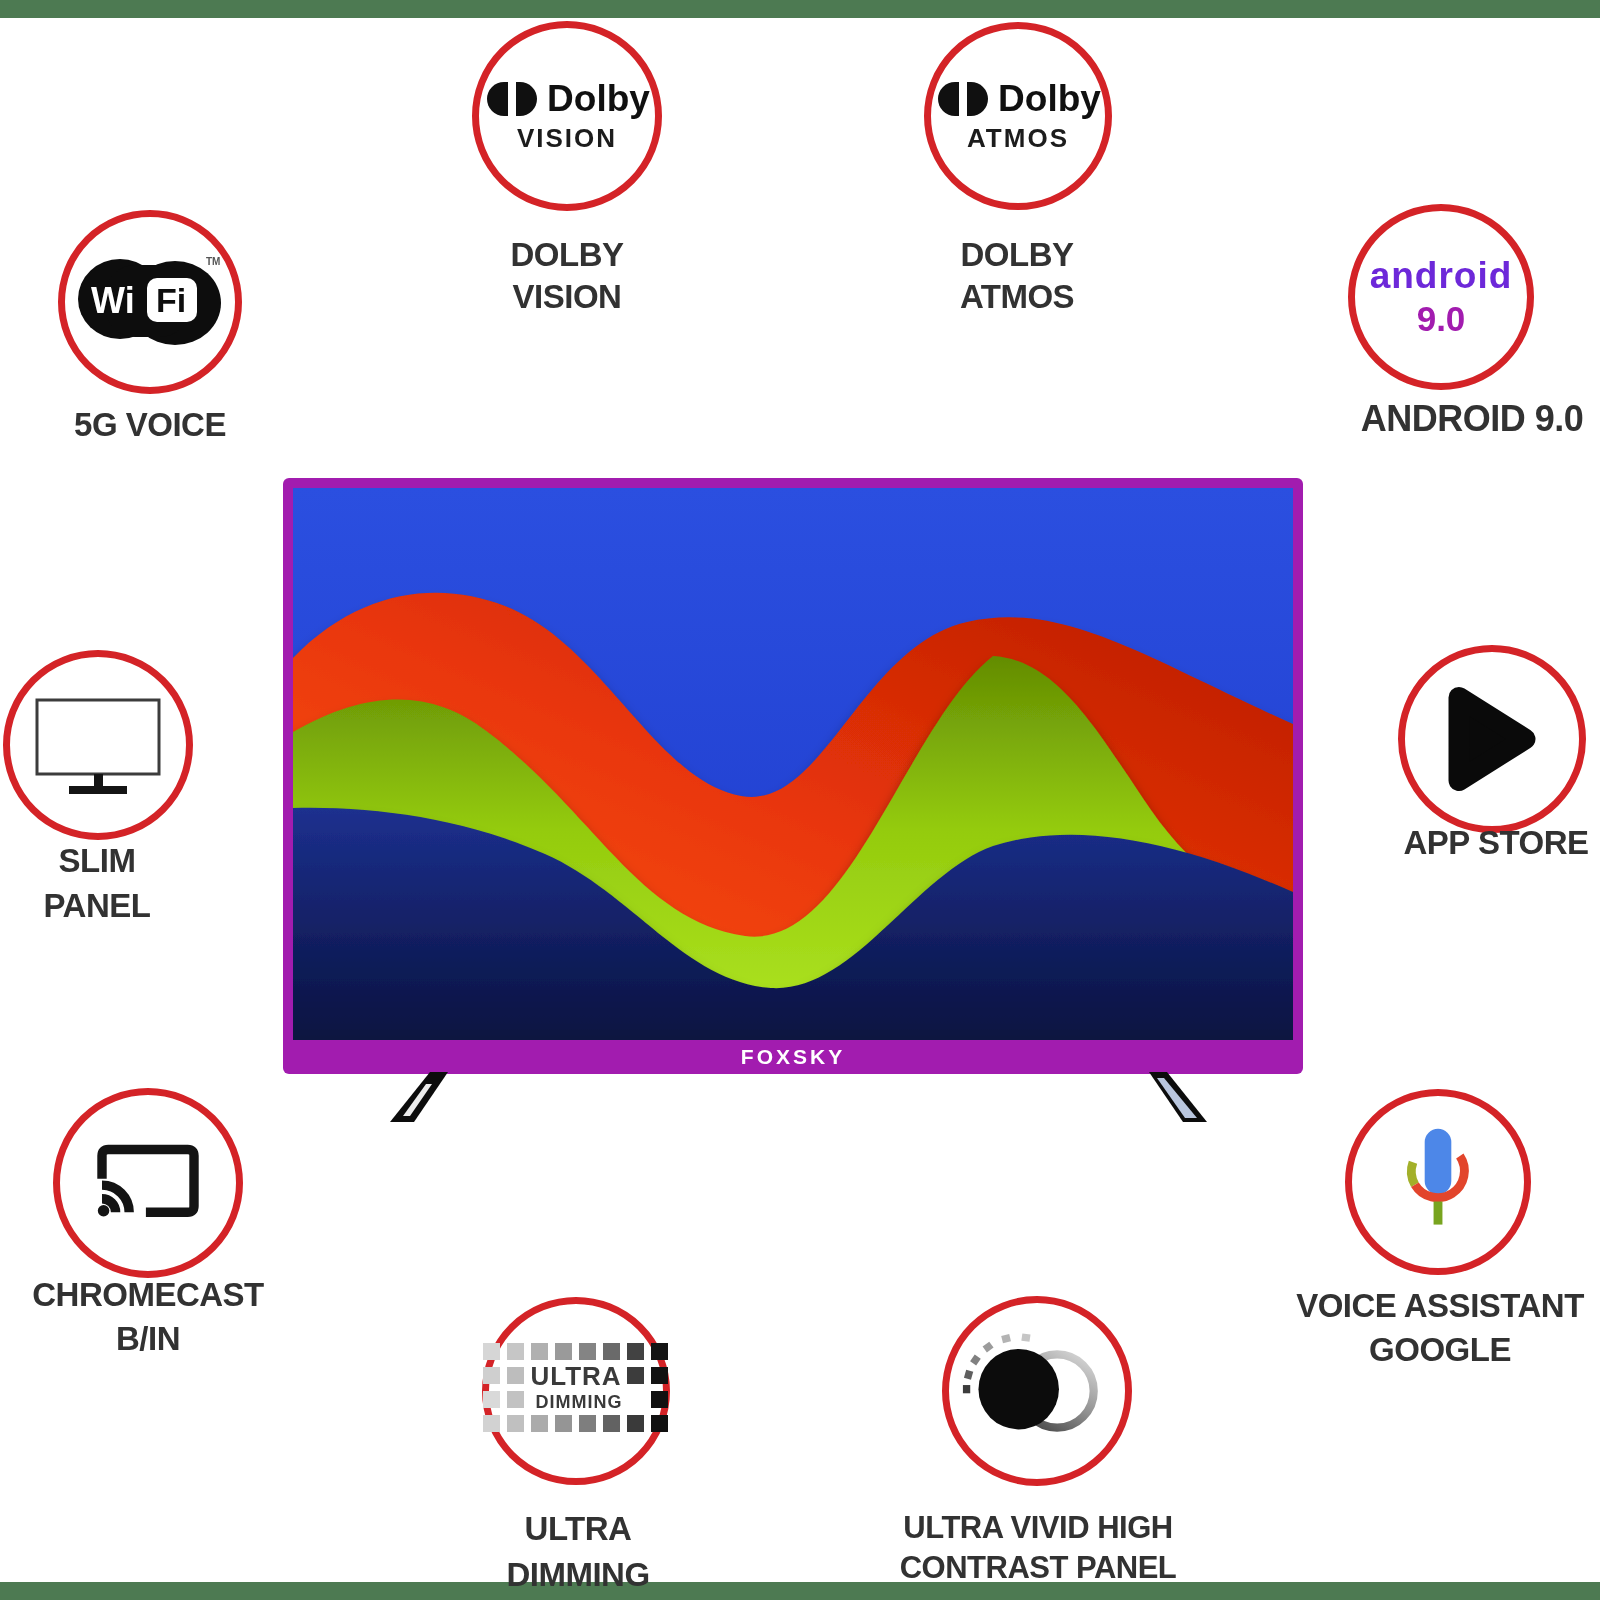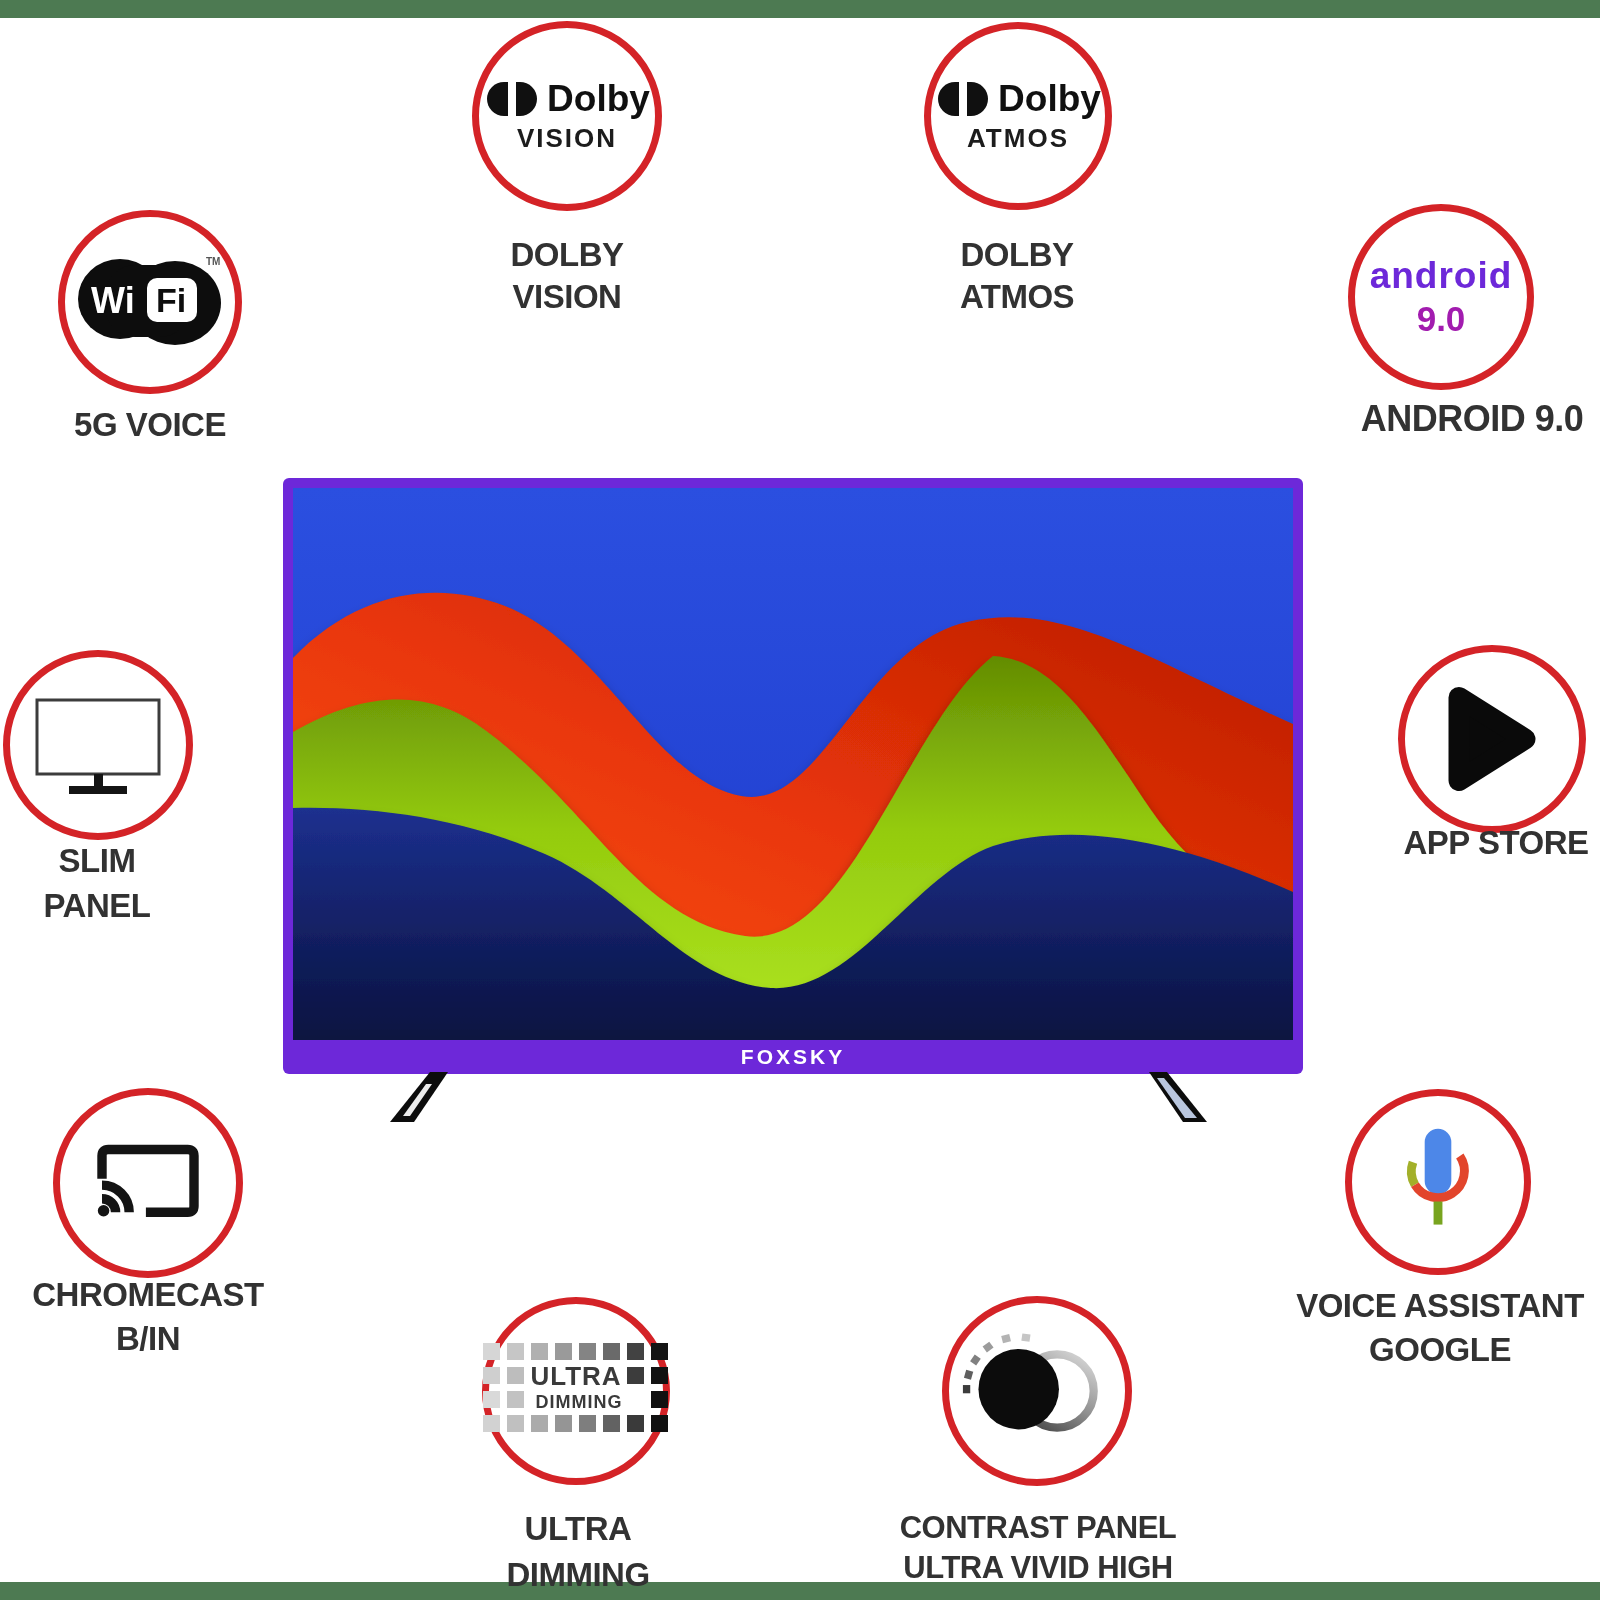--- a/index.html
+++ b/index.html
@@ -46,21 +46,21 @@
   .dolby-word{font-size:37px;font-weight:700;color:#101010;}
   .dolby-sub{font-size:26px;font-weight:700;color:#1c1c1c;letter-spacing:2px;margin-top:3px;}
   
   .android-word{font-size:37px;font-weight:700;color:#6d28d9;letter-spacing:1px;}
   .android-ver{font-size:35px;font-weight:700;color:#a21caf;margin-top:2px;}
 
   
   .tv-frame{
     position:absolute;
     left:283px;top:478px;width:1020px;height:596px;
-    background:#6d28d9;border-radius:6px;
+    background:#a21caf;border-radius:6px;
   }
   .tv-screen{position:absolute;left:10px;top:10px;width:1000px;height:552px;display:block;}
   .tv-logo-strip{
     position:absolute;left:10px;top:562px;width:1000px;height:34px;
     display:flex;align-items:center;justify-content:center;
   }
   .tv-brand{color:#ffffff;font-size:21px;font-weight:700;letter-spacing:3px;}
   .tv-leg{position:absolute;top:594px;}
   .tv-leg.left{left:107px;}
   .tv-leg.right{left:862px;}
@@ -222,22 +222,22 @@
     <circle cx="62" cy="64" r="44" fill="#0c0c0c"></circle>
     <rect x="65.4" y="3.6" width="9" height="8" fill="#c6c6c6" transform="rotate(8 69.9 7.6)"></rect>
     <rect x="43.7" y="4.7" width="9" height="8" fill="#b3b3b3" transform="rotate(-14 48.2 8.7)"></rect>
     <rect x="24" y="13.9" width="9" height="8" fill="#9b9b9b" transform="rotate(-36 28.5 17.9)"></rect>
     <rect x="10.2" y="28.1" width="9" height="8" fill="#808080" transform="rotate(-56 14.7 32.1)"></rect>
     <rect x="2.7" y="44.3" width="9" height="8" fill="#5f5f5f" transform="rotate(-74 7.2 48.3)"></rect>
     <rect x="0.5" y="60" width="9" height="8" fill="#3c3c3c" transform="rotate(-90 5 64)"></rect>
   </svg>
 </div>
 <div class="caption" style="left:1038px;top:1508px;font-size:31px;line-height:40px;">
+  <div>ULTRA VIVID HIGH</div>
   <div>CONTRAST PANEL</div>
-  <div>ULTRA VIVID HIGH</div>
 </div>
 
 <div class="tv-frame">
   <svg class="tv-screen" viewBox="0 0 1000 552" preserveAspectRatio="none">
     <defs>
       <linearGradient id="gBlue" x1="0" y1="0" x2="0" y2="1">
         <stop offset="0" stop-color="#2b4fe0"></stop>
           <stop offset="1" stop-color="#1e3bcb"></stop>
       </linearGradient>
       <linearGradient id="gRed" x1="1" y1="0" x2="0" y2="1">

